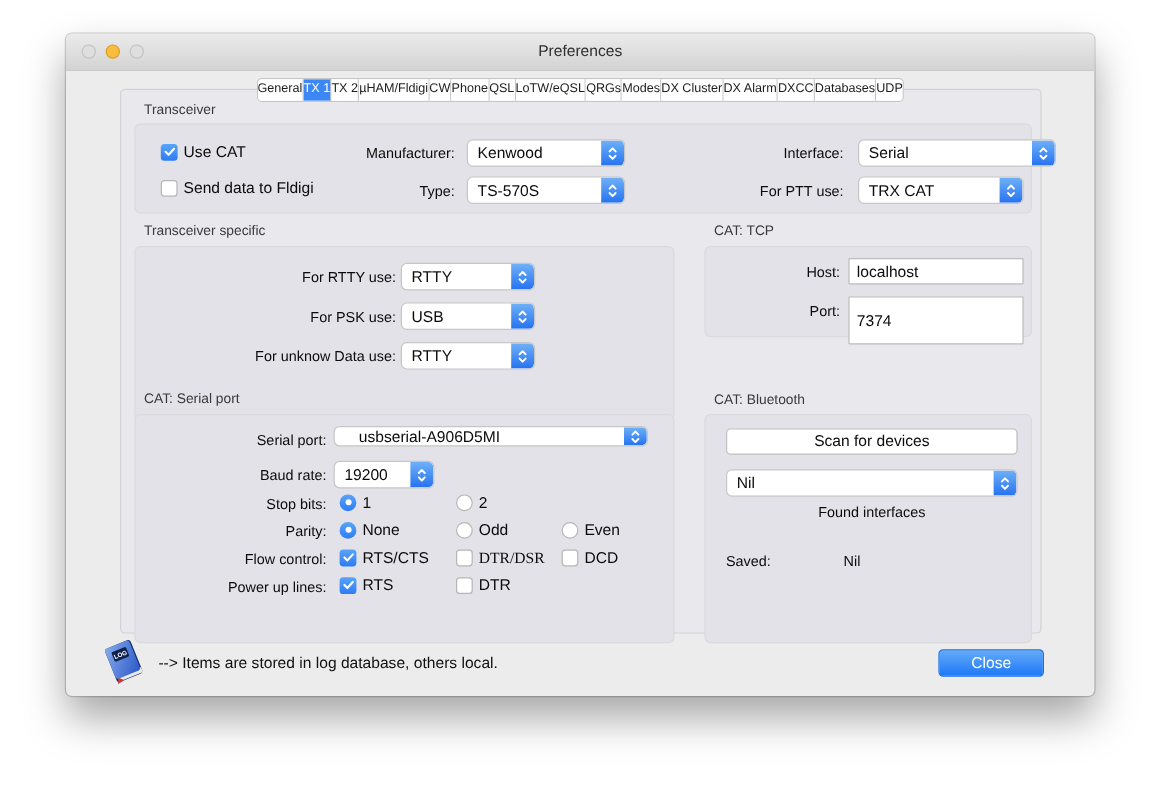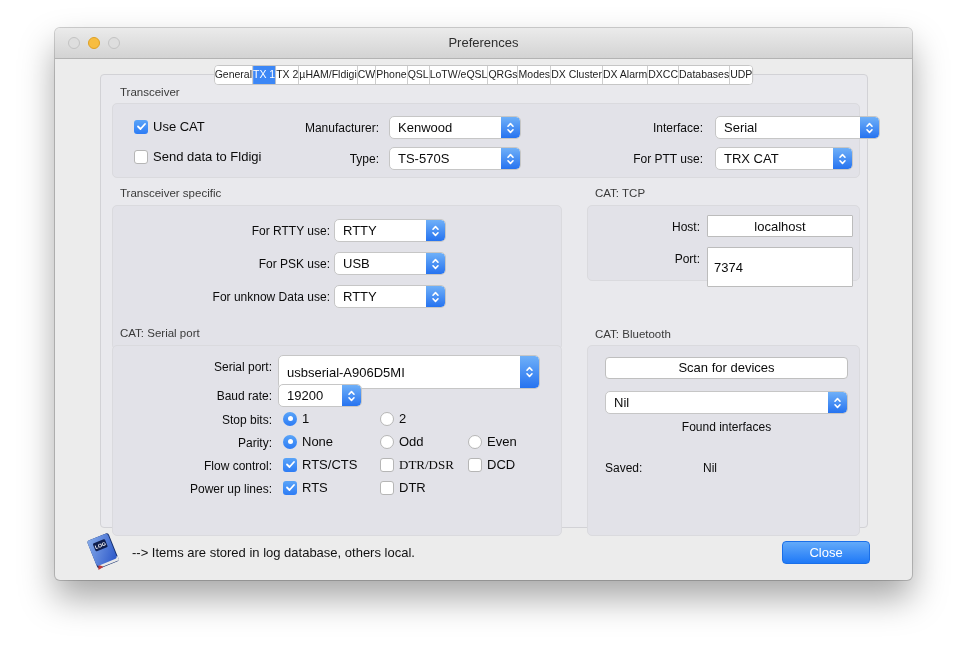--- a/index.html
+++ b/index.html
@@ -175,29 +175,29 @@
       <svg width="9" height="14" viewBox="0 0 9 14">
           <path d="M2 5.2L4.5 2.6 7 5.2M2 8.8l2.5 2.6L7 8.8" stroke="#fff" stroke-width="1.6" fill="none" stroke-linecap="round" stroke-linejoin="round"></path>
         </svg>
     </span>
   </div>
 
   <div class="grouplabel" style="left:540px;top:159px;">CAT: TCP</div>
   <div class="groupbox" style="left:532px;top:177px;width:273px;height:76px;"></div>
 
   <div class="flabel r" style="left:545px;top:192px;width:100px;">Host:</div>
-  <input class="tinput" style="left: 652px; top: 187px; width: 146px; height: 22px; text-align: center;" value="localhost">
+  <input class="tinput" style="left: 652px; top: 187px; width: 146px; height: 22px;" value="localhost">
   <div class="flabel r" style="left:545px;top:224px;width:100px;">Port:</div>
   <input class="tinput" style="left: 652px; top: 219px; width: 146px; height: 40px;" value="7374">
 
   <div class="grouplabel" style="left:65px;top:299px;">CAT: Serial port</div>
   <div class="groupbox" style="left:57px;top:317px;width:450px;height:191px;"></div>
 
   <div class="flabel r" style="left:67px;top:332px;width:150px;">Serial port:</div>
-  <div class="dropdown" style="left:223px;top:327px;width:262px;height:34px;">
+  <div class="dropdown" style="left:223px;top:327px;width:262px;height:17px;padding-left:12px;">
     <span class="dval">usbserial-A906D5MI</span>
     <span class="stepper">
       <svg width="9" height="14" viewBox="0 0 9 14">
           <path d="M2 5.2L4.5 2.6 7 5.2M2 8.8l2.5 2.6L7 8.8" stroke="#fff" stroke-width="1.6" fill="none" stroke-linecap="round" stroke-linejoin="round"></path>
         </svg>
     </span>
   </div>
   <div class="flabel r" style="left:67px;top:361px;width:150px;">Baud rate:</div>
   <div class="dropdown" style="left:223px;top:356px;width:84px;height:23px;">
     <span class="dval">19200</span>

